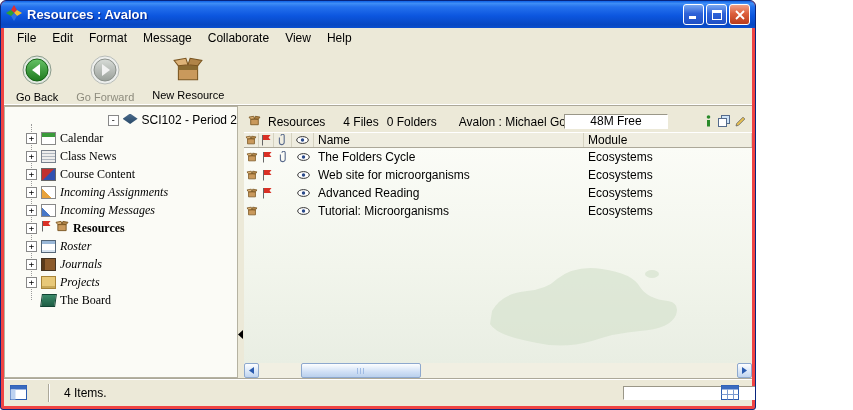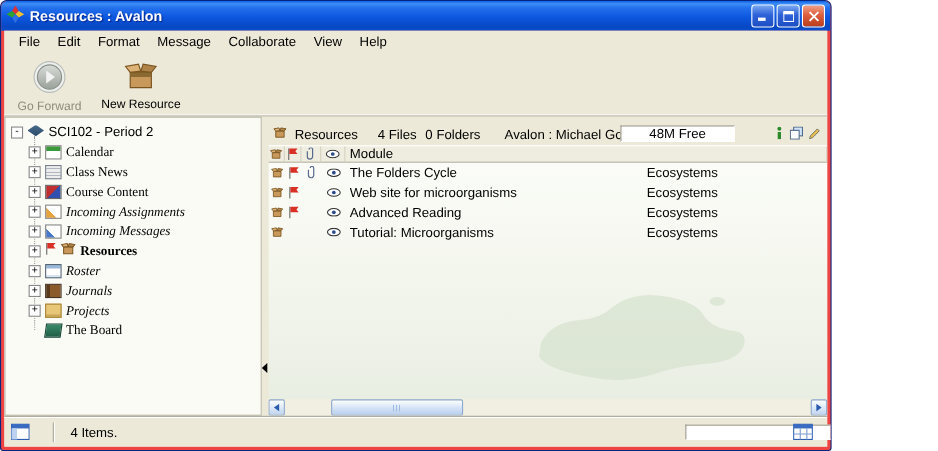--- a/index.html
+++ b/index.html
@@ -39,21 +39,21 @@
     display:flex; align-items:flex-start; padding:5px 0 0 6px; gap:6px; }
   .tool-btn { display:flex; flex-direction:column; align-items:center; gap:3px; padding:2px 6px; }
   .tool-label { font-size:11px; white-space:nowrap; }
   .disabled .tool-label { color:#8E8C7E; }
 
   
   .main { position:absolute; top:78px; left:0; right:0; bottom:28px; display:flex; }
 
   .tree-panel { width:234px; background:#FBFBF6; border:1px solid #B5B2A1;
     padding:4px 0 0 5px; overflow:hidden; position:relative; }
-  .troot { display:flex; align-items:center; gap:4px; height:18px; }
+  .troot { display:flex; align-items:center; gap:4px; height:18px;justify-content:flex-end; }
   .titems { margin-left:16px; position:relative; }
   .titems::before { content:""; position:absolute; left:5px; top:-5px; bottom:9px;
     border-left:1px dotted #9a9a9a; }
   .titem { height:18px; display:flex; align-items:center; gap:4px; position:relative;font-family:Liberation Serif, serif; }
   .exp { width:11px; height:11px; border:1px solid #888; background:#fff; flex:none;
     font-family:"DejaVu Sans Mono",monospace; font-size:9px; line-height:9px; text-align:center;
     position:relative; z-index:1; }
   .plus::before { content:"+"; } .minus::before { content:"-"; }
   .exp-spacer { width:11px; flex:none; }
   .ti { width:15px; height:13px; flex:none; }
@@ -173,20 +173,36 @@
       <span class="menu-item">File</span>
       <span class="menu-item">Edit</span>
       <span class="menu-item">Format</span>
       <span class="menu-item">Message</span>
       <span class="menu-item">Collaborate</span>
       <span class="menu-item">View</span>
       <span class="menu-item">Help</span>
     </div>
 
     <div class="toolbar">
+      <div class="tool-btn">
+        <span>
+          <svg width="30" height="30" viewBox="0 0 30 30">
+            <defs>
+                <linearGradient id="gb" x1="0" y1="0" x2="0" y2="1">
+              <stop offset="0" stop-color="#66C266"></stop>
+                  <stop offset="1" stop-color="#1E7A1E"></stop>
+            </linearGradient>
+              </defs>
+            <circle cx="15" cy="15" r="14" fill="#E2EAE2" stroke="#8A9A8A"></circle>
+            <circle cx="15" cy="15" r="11" fill="url(#gb)" stroke="#156015"></circle>
+            <polygon points="18,9 10,15 18,21" fill="#fff"></polygon>
+          </svg>
+        </span>
+        <span class="tool-label">Go Back</span>
+      </div>
       <div class="tool-btn disabled">
         <span>
           <svg width="30" height="30" viewBox="0 0 30 30">
             <defs>
                 <linearGradient id="gf" x1="0" y1="0" x2="0" y2="1">
               <stop offset="0" stop-color="#D8DCD8"></stop>
                   <stop offset="1" stop-color="#9AA09A"></stop>
             </linearGradient>
               </defs>
             <circle cx="15" cy="15" r="14" fill="#EDEFED" stroke="#B8BCB8"></circle>
@@ -345,20 +361,21 @@
             <svg width="9" height="12" viewBox="0 0 9 12">
                 <path d="M3 1.8 a1.6 1.6 0 0 1 3.2 0 v6.4 a2.4 2.4 0 0 1 -4.8 0 V3.4" fill="none" stroke="#5A6B8C" stroke-width="1.1"></path>
               </svg>
           </span>
           <span class="hc c4">
             <svg width="13" height="8" viewBox="0 0 13 8">
                 <ellipse cx="6.5" cy="4" rx="5.8" ry="3.4" fill="#fff" stroke="#333"></ellipse>
                 <circle cx="6.5" cy="4" r="1.7" fill="#2A4A8A"></circle>
               </svg>
           </span>
+          <span class="hc cname text">Name</span>
           <span class="hc cmod text">Module</span>
         </div>
 
         <div class="rp-list">
           <span class="watermark">
             <svg width="210" height="100" viewBox="0 0 210 100">
               <path d="M20 55 q10 -18 35 -20 q20 -2 30 -12 q18 -14 45 -10 q30 4 38 18 q8 12 28 14 q12 2 8 14 q-6 14 -36 16 q-25 2 -48 10 q-28 8 -55 2 Q25 80 18 68 Z" fill="#D7E3CF"></path>
               <ellipse cx="180" cy="18" rx="7" ry="4" fill="#D7E3CF"></ellipse>
             </svg>
           </span>

